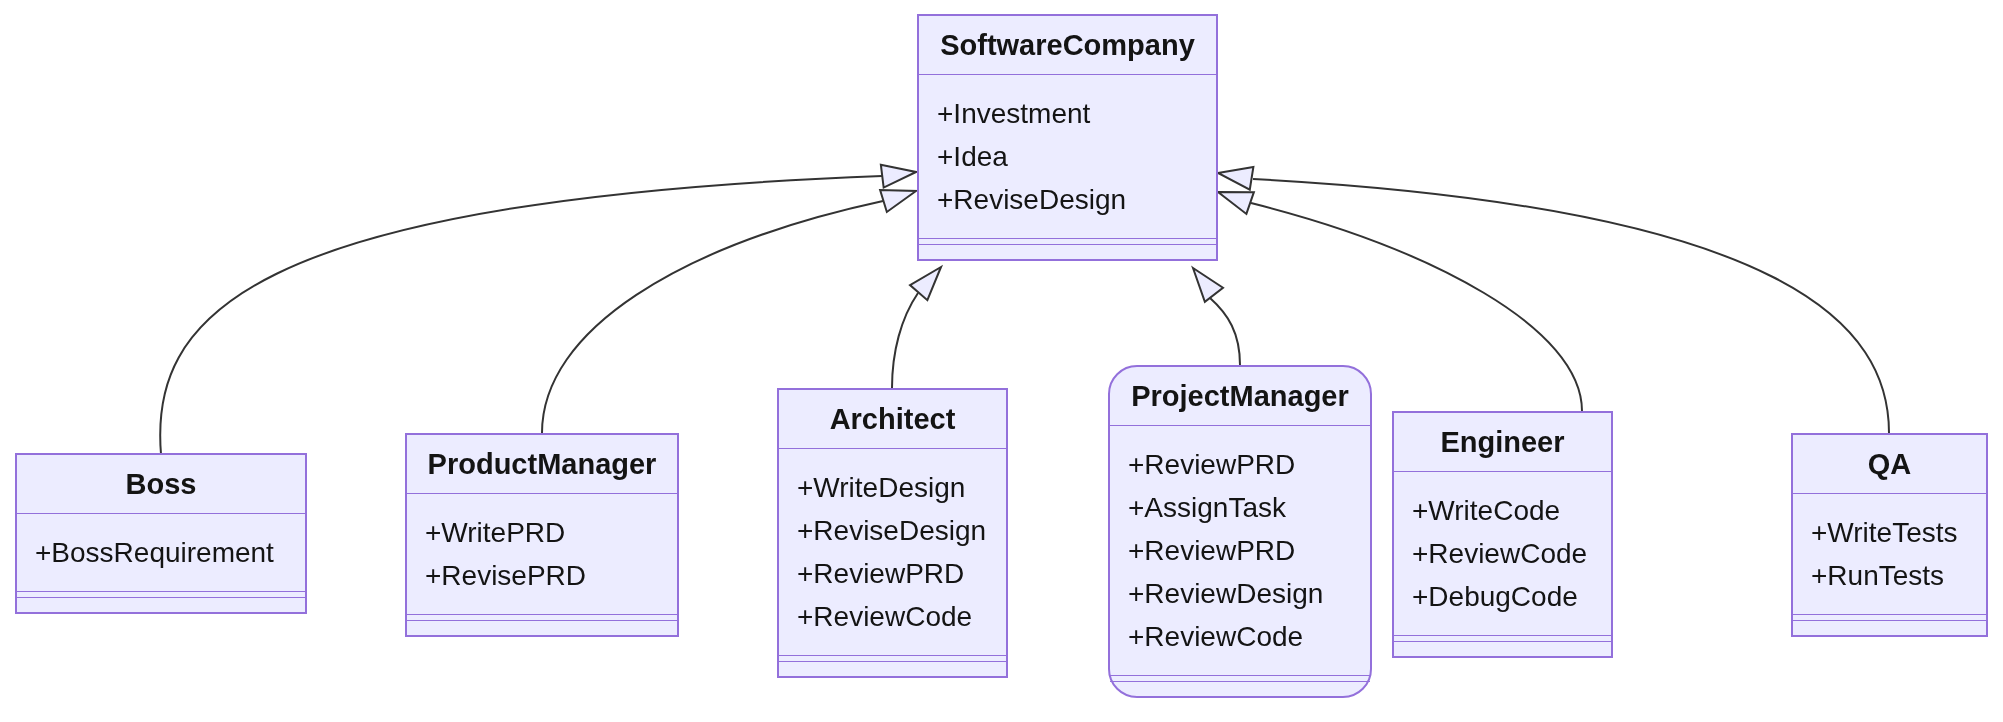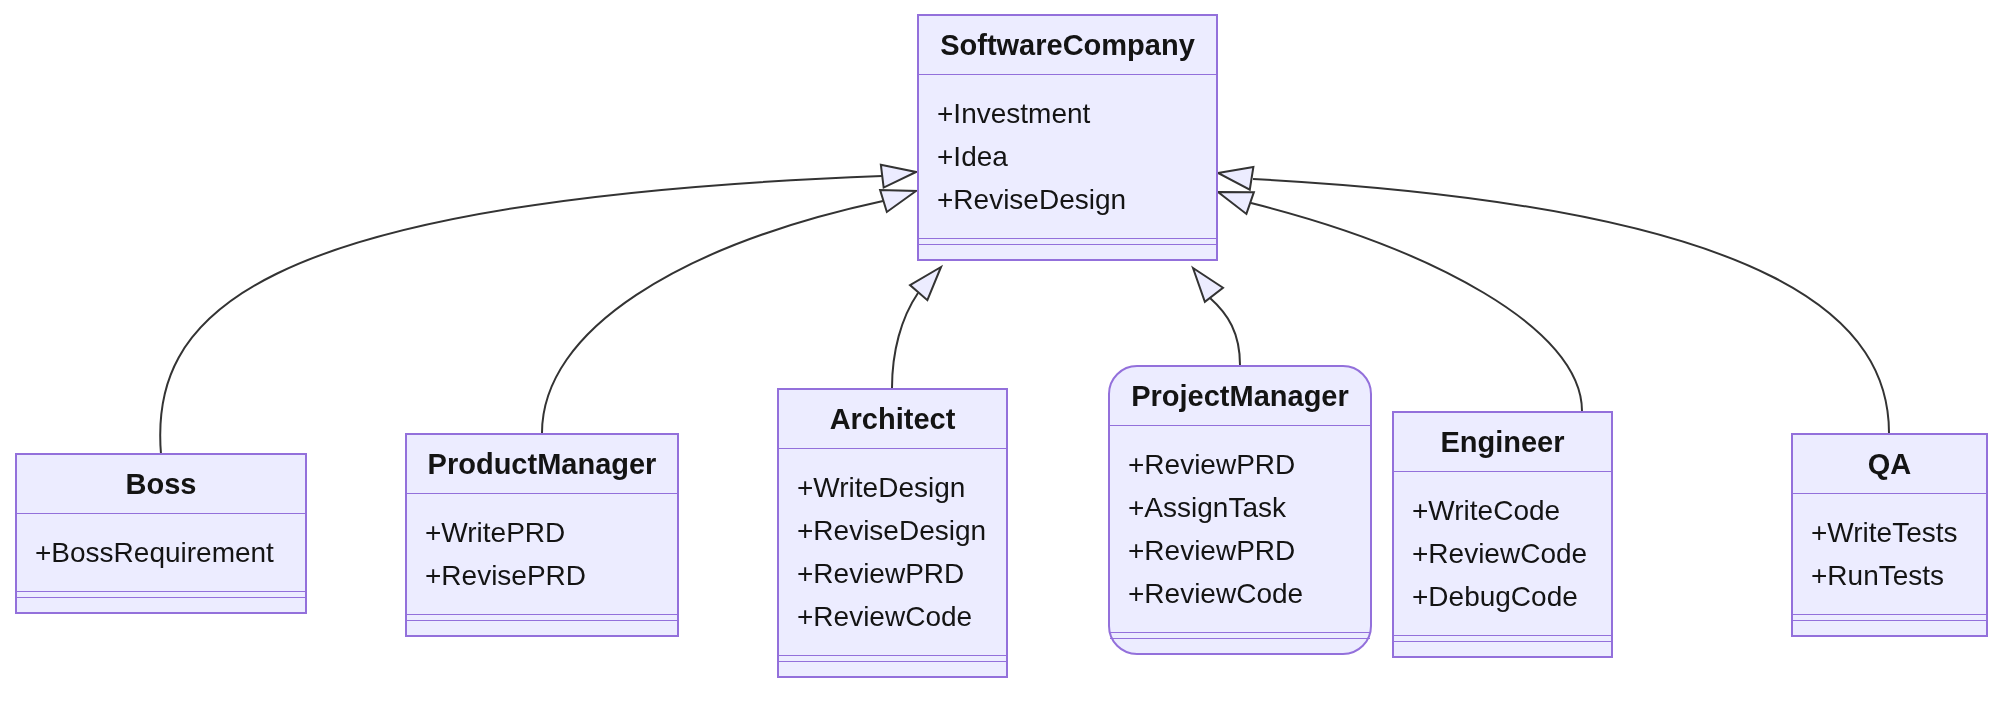--- a/index.html
+++ b/index.html
@@ -95,20 +95,21 @@
         <div class="member">+ReviewCode</div>
       </div>
     <div class="class-footer"></div>
   </div>
     <div class="class-node" style="left: 1108px; top: 365px; width: 264px; border-radius: 29px;">
     <div class="class-title">ProjectManager</div>
     <div class="class-members">
         <div class="member">+ReviewPRD</div>
         <div class="member">+AssignTask</div>
         <div class="member">+ReviewPRD</div>
+        <div class="member">+ReviewDesign</div>
         <div class="member">+ReviewCode</div>
       </div>
     <div class="class-footer"></div>
   </div>
     <div class="class-node" style="left: 1392px; top: 411px; width: 221px;">
     <div class="class-title">Engineer</div>
     <div class="class-members">
         <div class="member">+WriteCode</div>
         <div class="member">+ReviewCode</div>
         <div class="member">+DebugCode</div>

